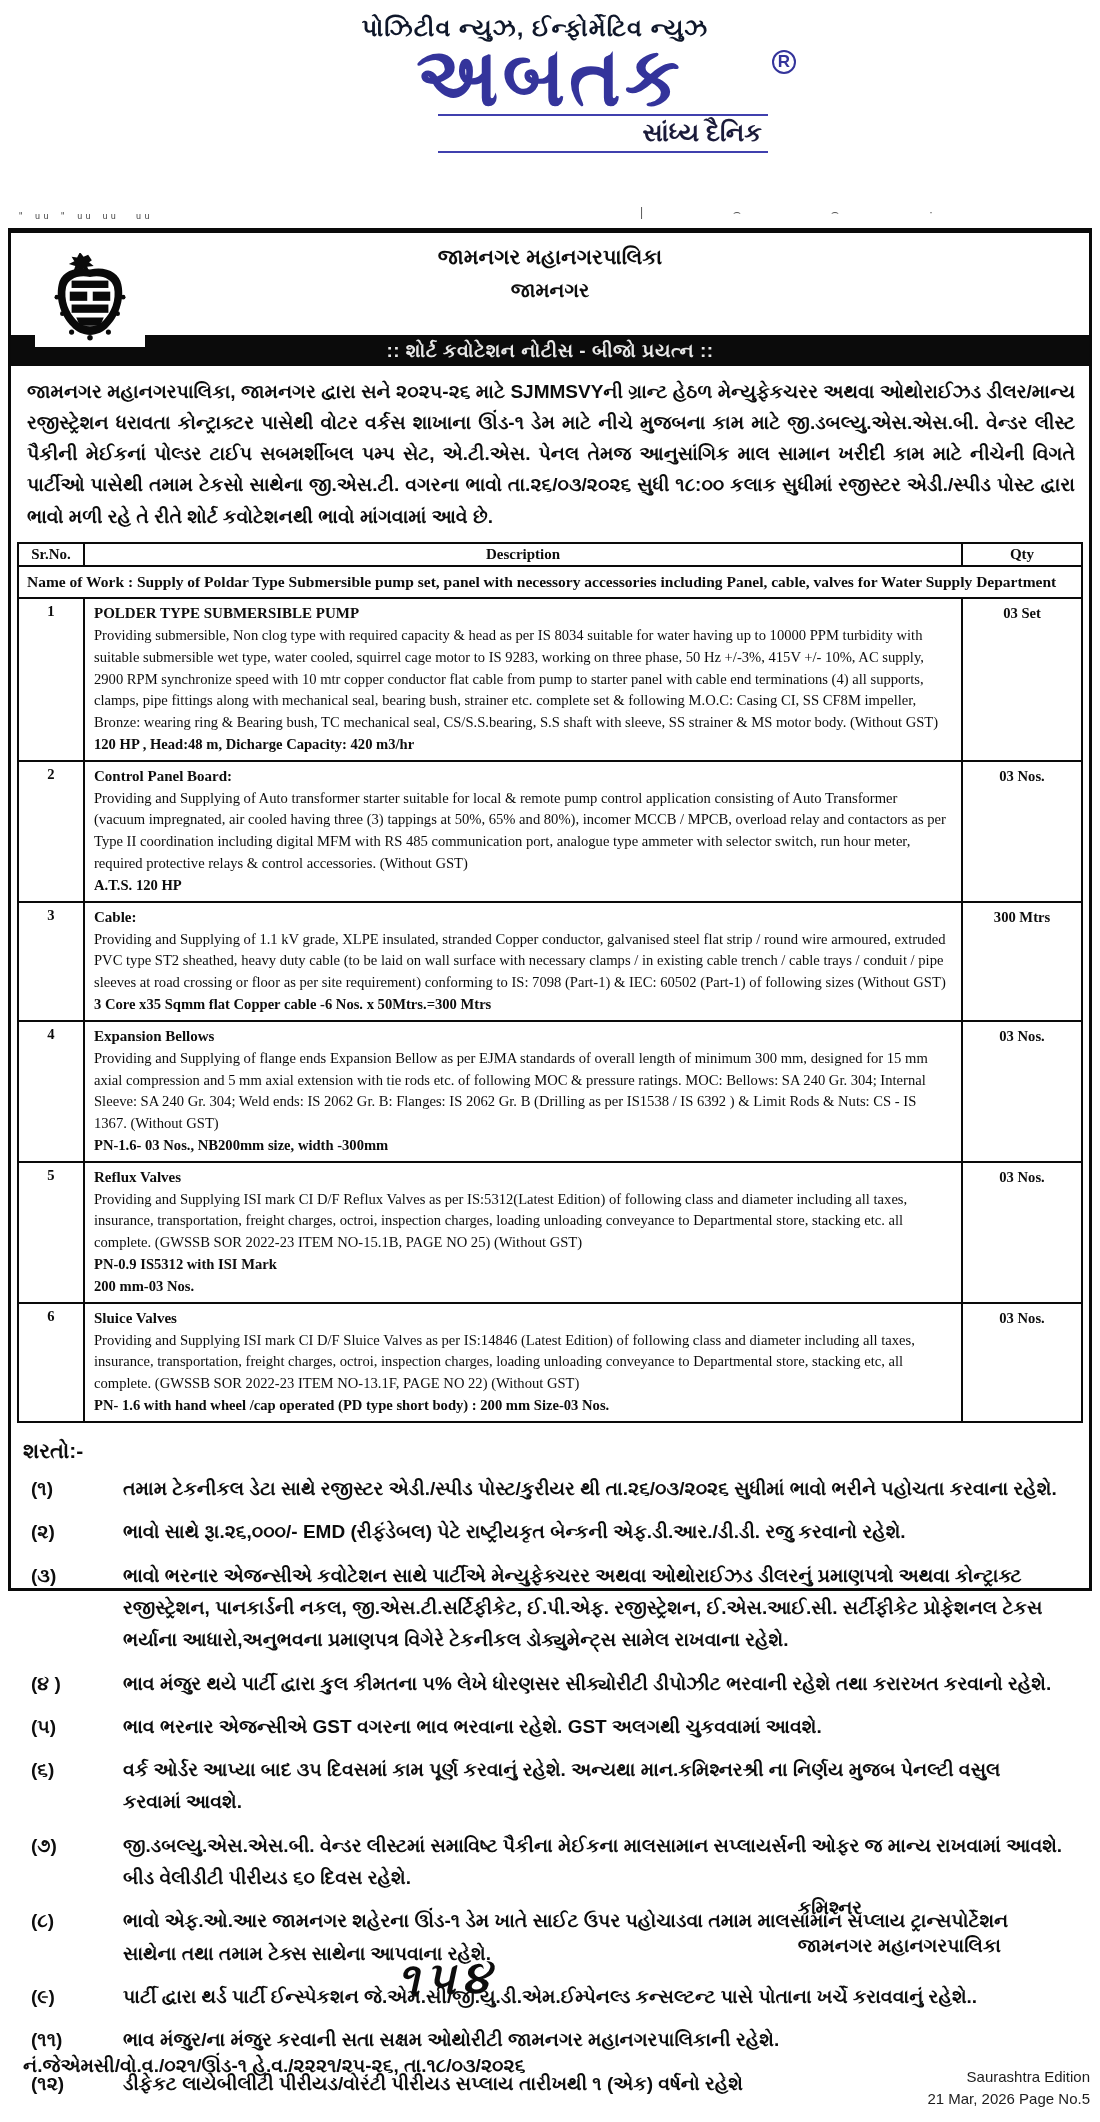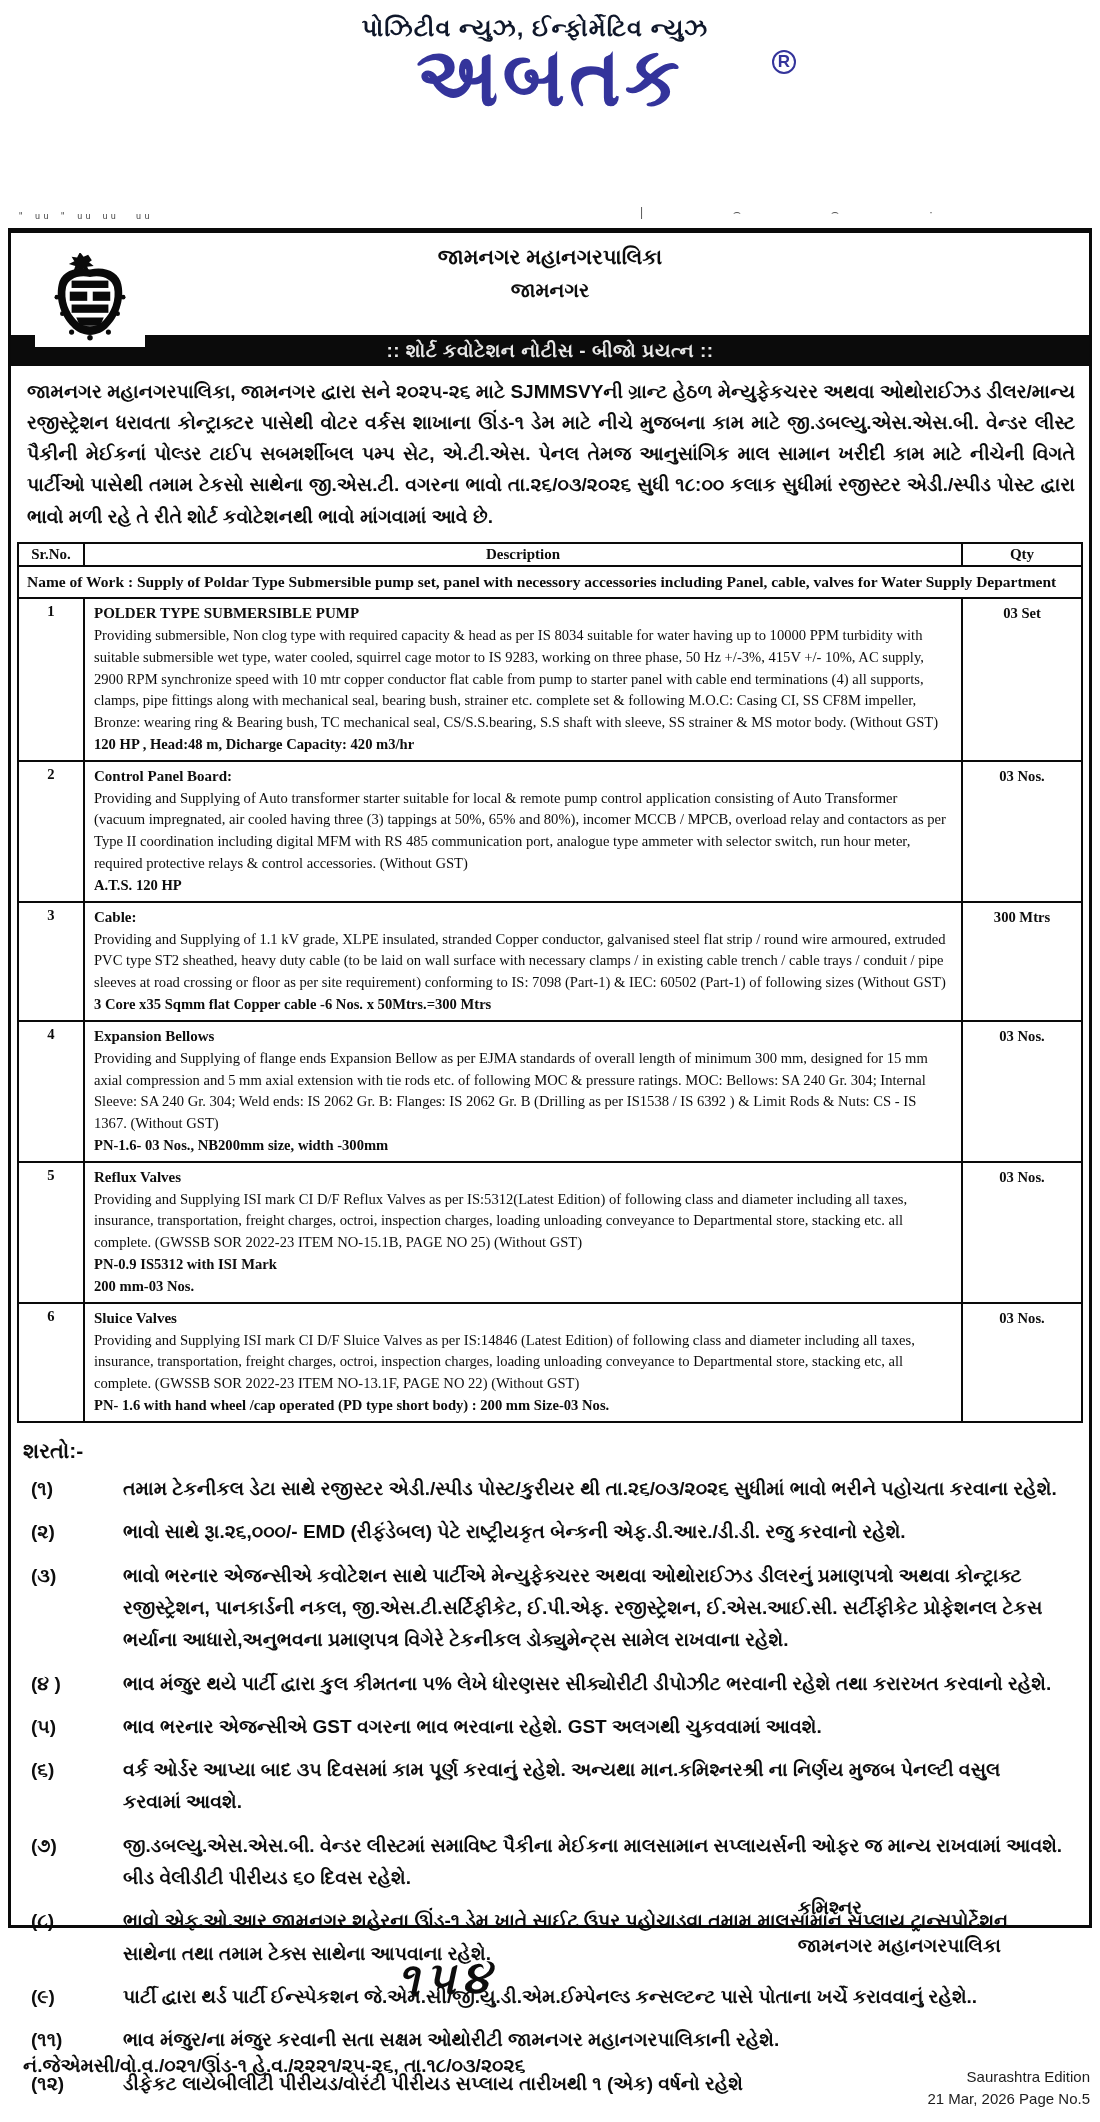--- a/index.html
+++ b/index.html
@@ -37,21 +37,21 @@
     position:absolute; top:211px; left:18px; color:#2a2a2a; font-size:9px;
     letter-spacing:3px; font-family:"DejaVu Sans Mono", monospace; opacity:.85;
   }
   .noise-b {
     position:absolute; top:205px; left:640px; color:#2a2a2a; font-size:12px;
     letter-spacing:90px; opacity:.8;
   }
 
   
   .notice-box {
-    position:absolute; top:228px; left:8px; width:1084px; height:1700px;
+    position:absolute; top:228px; left:8px; width:1084px; height:1363px;
     border:3px solid #0a0a0a; border-top-width:5px; background:#fff;
   }
   .notice-head { position:relative; height:102px; }
   .emblem {
     position:absolute; left:24px; top:18px; width:110px; height:96px; z-index:3;
     background:#fff; display:flex; align-items:center; justify-content:center;
   }
   .org-title { text-align:center; font-weight:bold; font-size:21px; padding-top:12px; }
   .org-city  { text-align:center; font-weight:bold; font-size:20px; padding-top:10px; }
   .banner {
@@ -102,20 +102,25 @@
 </style>
 </head>
 <body>
 
 <div class="masthead">
   <div class="tagline">પોઝિટીવ ન્યુઝ, ઈન્ફોર્મેટિવ ન્યુઝ</div>
   <div class="logo-wrap">
     <span class="logo-text">અબતક</span>
   </div>
   <div class="reg-mark">R</div>
+  <div class="subtitle-block">
+    <div class="subtitle-rule"></div>
+    <span class="subtitle-text">સાંધ્ય દૈનિક</span>
+    <div class="subtitle-rule"></div>
+  </div>
   <div class="noise-a">" uu " uu uu&nbsp;&nbsp;uu</div>
   <div class="noise-b">|⌢⌢·</div>
 </div>
 
 <div class="notice-box">
 
   <div class="notice-head">
     <div class="emblem">
       <svg width="92" height="92" viewBox="0 0 100 100" aria-hidden="true">
         <g fill="#0a0a0a">

